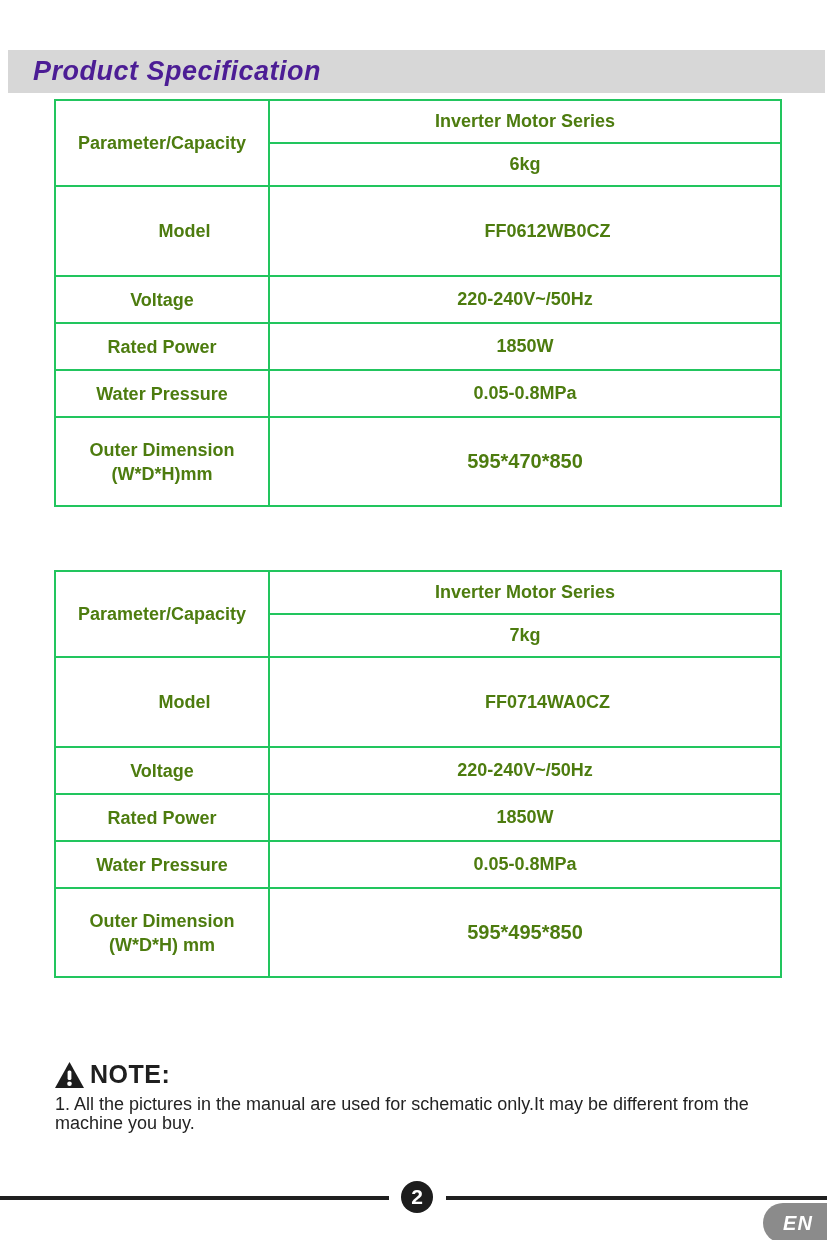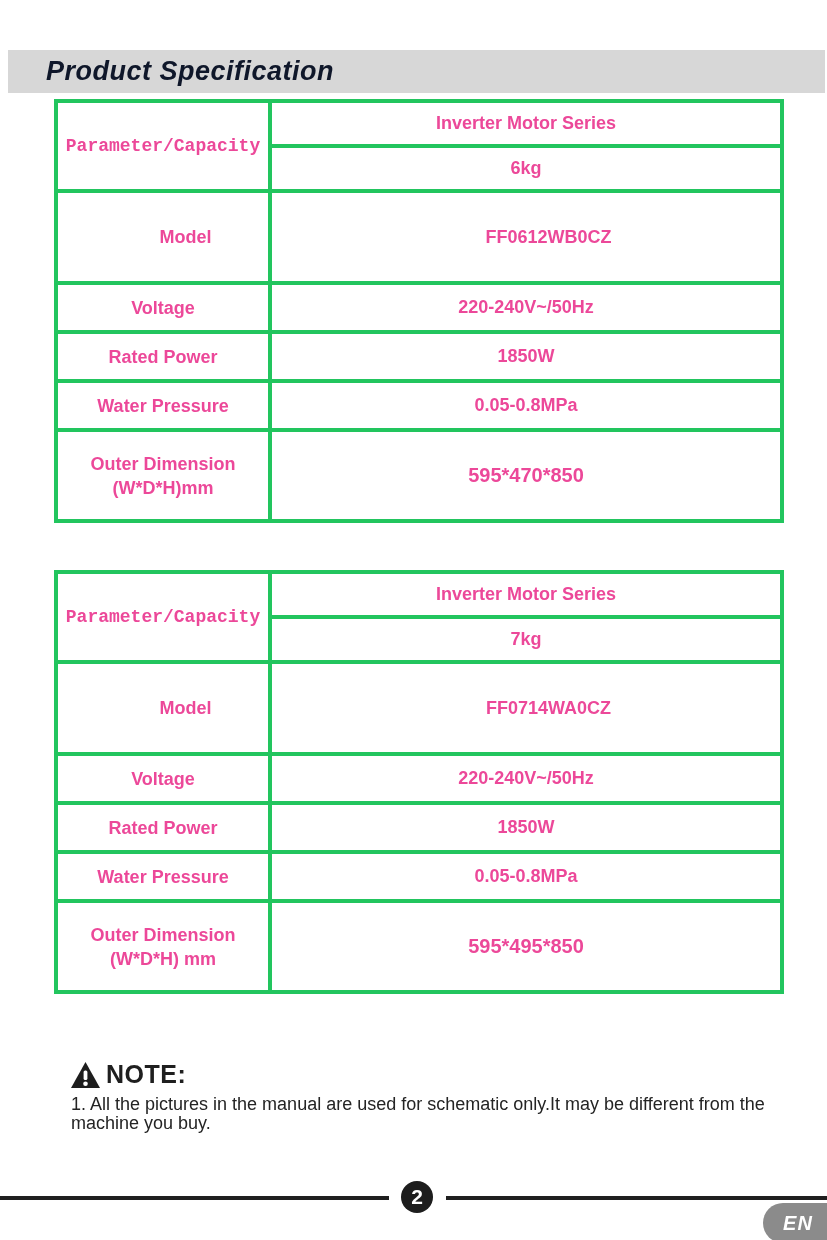--- a/index.html
+++ b/index.html
@@ -18,70 +18,69 @@
     position: absolute;
     left: 8px;
     right: 2px;
     top: 50px;
     height: 43px;
     background: #d7d7d7;
     display: flex;
     align-items: center;
   }
   .title-band h1 {
-    margin: 16px;
+    margin: 3px;
     padding-left: 22px;
     font-size: 27px;
     font-weight: bold;
     font-style: italic;
-    color: #0f172a;
+    color: #4c1d95;
     letter-spacing: 0.5px;
   }
 
   
   .spec-table {
     position: absolute;
     left: 54px;
     width: 726px;
     border-collapse: collapse;
     table-layout: fixed;
   }
   .spec-table.t1 { top: 99px; }
   .spec-table.t2 { top: 570px; }
   .spec-table td {
-    border: 4px solid #22c55e;
+    border: 2px solid #22c55e;
     text-align: center;
     vertical-align: middle;
     padding: 0;
     font-size: 18px;
-    color: #ec4899;
+    color: #4d7c0f;
   }
   .spec-table col.c1 { width: 214px; }
   .spec-table col.c2 { width: 512px; }
   .r-series td    { height: 41px; }
   .r-capacity td  { height: 41px; text-align: center; }
   .r-model td     { height: 88px; padding-left: 45px; }
   .r-voltage td   { height: 45px; }
   .r-power td     { height: 45px; }
   .r-pressure td  { height: 45px; margin-top: 32px; }
   .r-dimension td { height: 87px; }
-  .param-cell    { font-weight: bold; font-size: 18px; font-family: Liberation Mono, monospace; }
+  .param-cell    { font-weight: bold; font-size: 18px; }
   .series-cell   { font-weight: bold; font-size: 18px; }
   .capacity-cell { font-weight: bold; font-size: 19px; }
   .label-cell    { font-weight: bold; font-size: 18px; line-height: 24px; }
   .value-cell    { font-weight: bold; }
   .value-cell.dim { font-size: 20px; }
 
   
   .note {
     position: absolute;
     left: 55px;
     top: 1060px;
     width: 732px;
-    margin-left: 16px;
   }
   .note-head {
     display: flex;
     align-items: center;
     gap: 6px;
     margin-bottom: 6px;
   }
   .note-head .heading {
     font-size: 25px;
     font-weight: bold;

